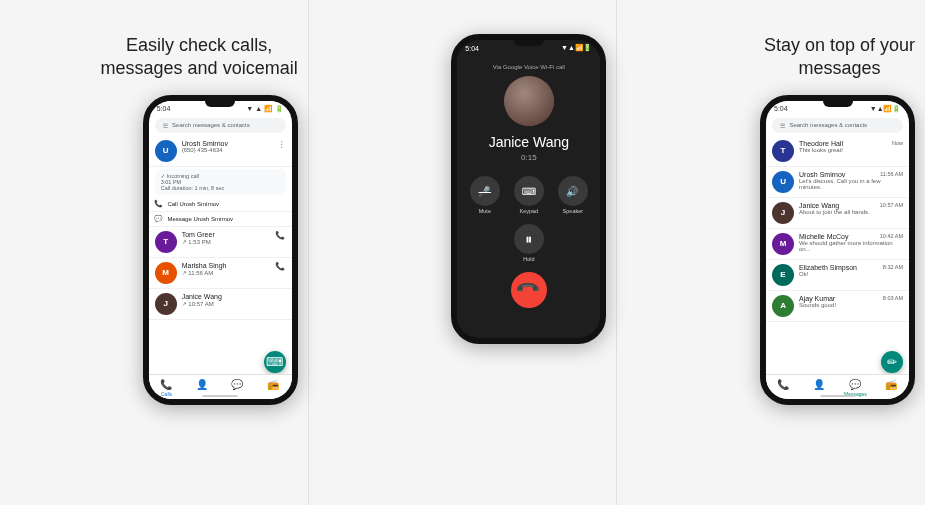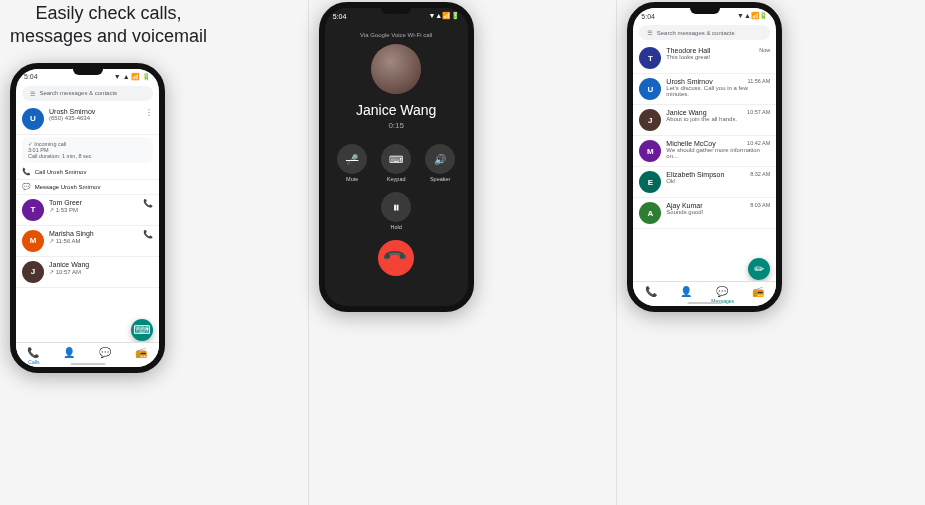--- a/index.html
+++ b/index.html
@@ -10,22 +10,22 @@
       background: #f5f5f5;
       display: flex;
       flex-direction: row;
       overflow: hidden;
     }
 
     .panel {
       flex: 1;
       display: flex;
       flex-direction: column;
-      align-items: flex-start;
-      padding: 2px 10px 10px;
+      align-items: flex-end;
+      padding: 34px 10px 10px;
       background: #f5f5f5;
     }
 
     .panel-title {
       font-size: 18px;
       font-weight: 400;
       color: #202124;
       text-align: center;
       line-height: 1.3;
       margin-bottom: 14px;
@@ -523,20 +523,21 @@
 
         <div class="end-call" style="font-size:16px; transform:rotate(135deg);">📞</div>
       </div>
     </div>
   </div>
 </div>
 
 <div class="divider"></div>
 
 <div class="panel">
+  <div class="panel-title">Stay on top of your<br>messages</div>
   <div class="phone">
     <div class="phone-notch"></div>
     <div class="phone-screen">
 
       <div class="status-bar">
         <span>5:04</span>
         <div class="status-icons">
           <span>▼▲📶🔋</span>
         </div>
       </div>

